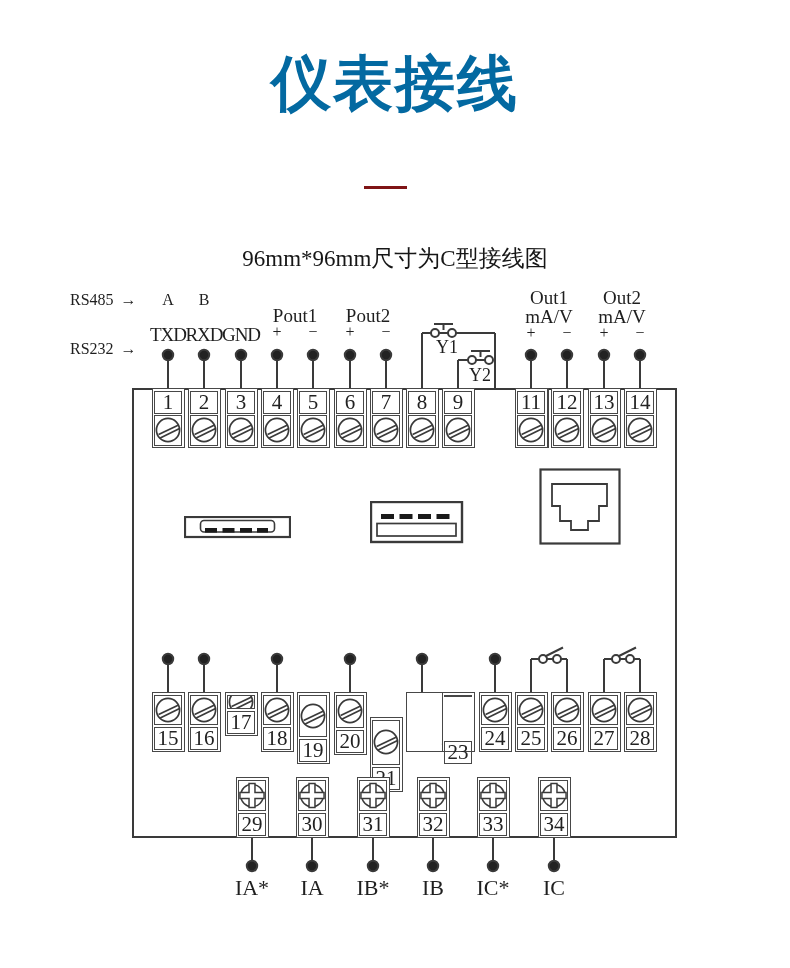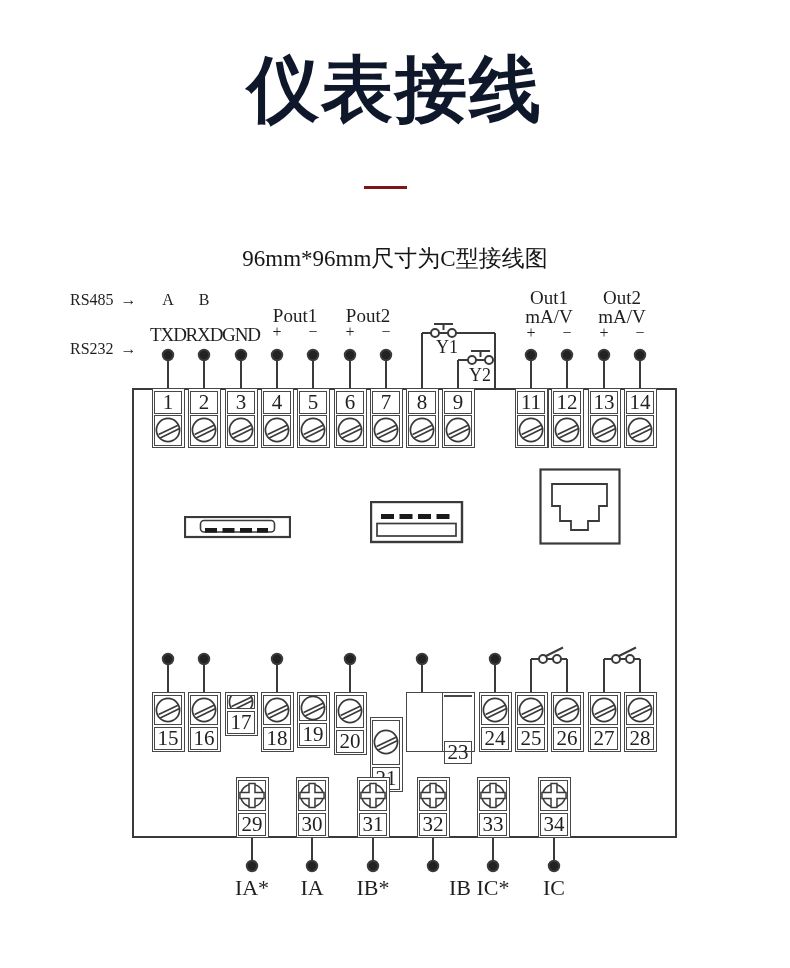--- a/index.html
+++ b/index.html
@@ -5,21 +5,21 @@
   :root{
     --accent:#7f1416;
     --line:#3a3a3a;
     --text:#1f1f1f;
   }
   html,body{margin:0;padding:0;background:#fff;}
   .stage{position:relative;width:790px;height:968px;background:#fff;overflow:hidden;
          font-family:"Liberation Serif","DejaVu Serif",serif;color:var(--text);}
   .title{position:absolute;left:0;right:0;top:52px;margin:0;text-align:center;
          font-family:"Liberation Sans","DejaVu Sans",sans-serif;
-         font-size:72px;font-weight:900;letter-spacing:2px;color:#0f172a;line-height:1.05;}
+         font-size:60px;font-weight:900;letter-spacing:2px;color:#0369a1;line-height:1.05;}
   .rule{position:absolute;left:364px;top:186px;width:43px;height:3px;background:var(--accent);}
   .subtitle{position:absolute;left:0;right:0;top:243px;text-align:center;
             font-size:23px;color:#161616;}
   .lbl{position:absolute;white-space:nowrap;line-height:1.12;color:var(--text);}
   .cx{transform:translateX(-50%);}
   .fs18{font-size:18px}.fs19{font-size:19px}.fs20{font-size:16px}.fs22{font-size:22px}
   .tight{letter-spacing:-1px;}
   .arrow-sp{margin-left:7px;}
   .tbox{position:absolute;left:132px;top:388px;width:545px;height:450px;
         border:2.2px solid var(--line);box-sizing:border-box;background:#fff;z-index:1;}
@@ -365,21 +365,21 @@
       <div class="cell" style="left: 260.5px; top: 692px; height: 60px;">
         <div class="screwbox">
           <svg class="screw" width="26" height="26" viewBox="0 0 26 26">
             <circle cx="13" cy="13" r="11.6"></circle>
             <line x1="3.6" y1="17.4" x2="23.6" y2="7.9"></line>
             <line x1="5.2" y1="21" x2="24.6" y2="11.6"></line>
           </svg>
         </div>
         <div class="numbox">18</div>
       </div>
-      <div class="cell" style="left: 296.5px; top: 692px; height: 56px;">
+      <div class="cell" style="left: 296.5px; top: 692px; height: 72px;">
         <div class="screwbox">
           <svg class="screw" width="26" height="26" viewBox="0 0 26 26">
             <circle cx="13" cy="13" r="11.6"></circle>
             <line x1="3.6" y1="17.4" x2="23.6" y2="7.9"></line>
             <line x1="5.2" y1="21" x2="24.6" y2="11.6"></line>
           </svg>
         </div>
         <div class="numbox">19</div>
       </div>
       <div class="cell" style="left: 333.5px; top: 692px; height: 63px;">
@@ -522,18 +522,18 @@
           <svg class="screw" width="27" height="27" viewBox="0 0 28 28">
             <circle cx="14" cy="14" r="12.1"></circle>
             <polygon points="10.8,1 17.2,1 17.2,10.8 27,10.8 27,17.2 17.2,17.2 17.2,27 10.8,27 10.8,17.2 1,17.2 1,10.8 10.8,10.8"></polygon>
           </svg>
         </div>
         <div class="numbox">34</div>
       </div>
       <div class="lbl cx fs22" style="left: 252px; top: 876px;">IA*</div>
       <div class="lbl cx fs22" style="left: 312px; top: 876px;">IA</div>
       <div class="lbl cx fs22" style="left: 373px; top: 876px;">IB*</div>
-      <div class="lbl cx fs22" style="left: 433px; top: 876px; margin-left: 27px;">IB</div>
+      <div class="lbl cx fs22" style="left: 433px; top: 876px;">IB</div>
       <div class="lbl cx fs22" style="left: 493px; top: 876px;">IC*</div>
       <div class="lbl cx fs22" style="left: 554px; top: 876px;">IC</div>
     </div>
 
 </div>
 
 </body></html>

